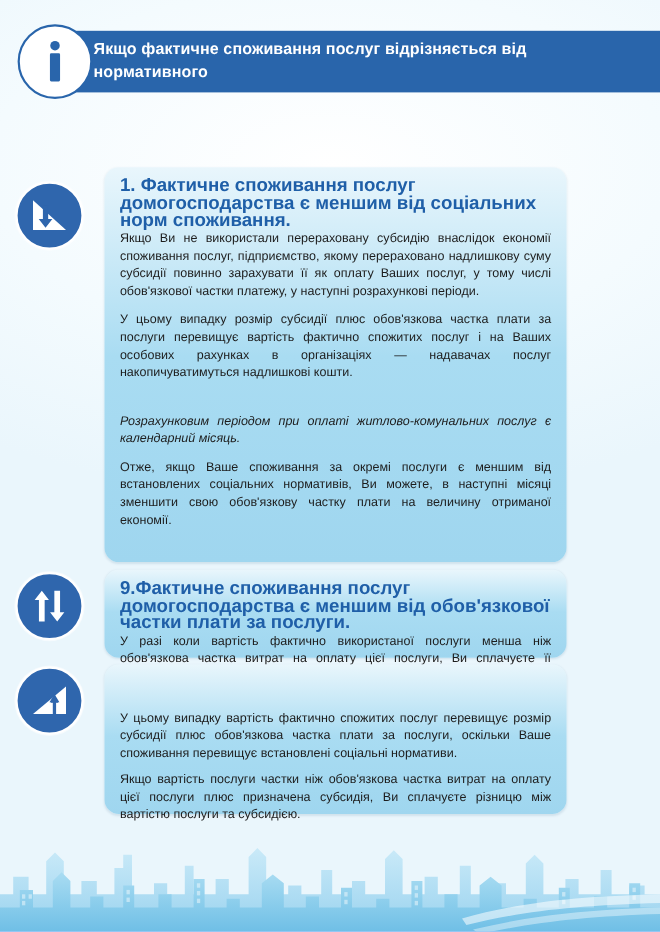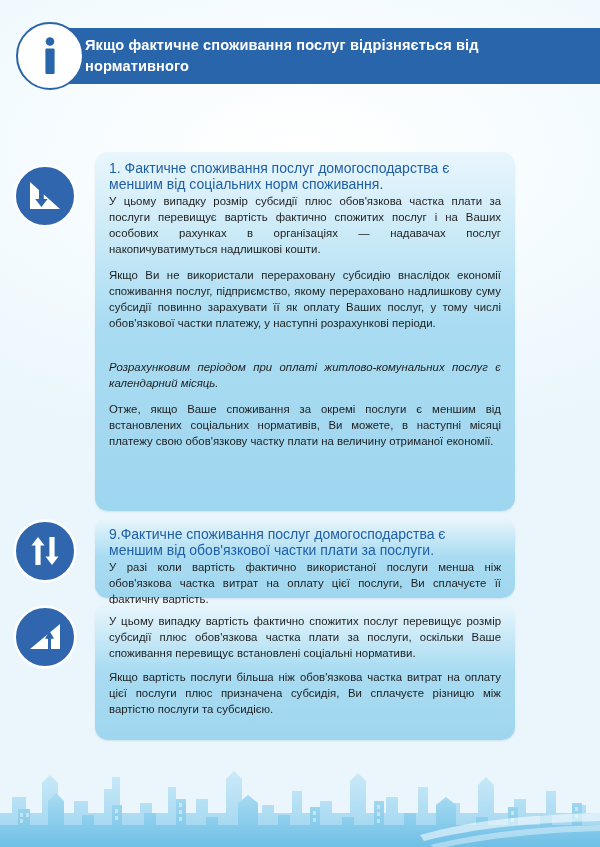--- a/index.html
+++ b/index.html
@@ -96,35 +96,35 @@
     box-sizing: border-box;
     padding: 9px 14px 10px 14px;
     background: linear-gradient(180deg, #e9f6fc 0%, #a9dcf2 48%, #9fd6ef 100%);
     box-shadow: 0 1px 2px rgba(40,90,130,0.13);
   }
   #section-1 { top: 152px;  height: 359px; }
   #section-2 { top: 518px;  height: 80px; }
   #section-3 { top: 604px;  height: 136px; }
 
   .sec-title {
-    font-size: 14px;
-    font-weight: normal;
+    font-size: 17px;
+    font-weight: bold;
     color: #1f5fa8;
     line-height: 15.5px;
     margin: 0 0 1px 0;
   }
   .sec-p {
     font-size: 11.4px;
     line-height: 16px;
     color: #1d1d1d;
     margin: 0 0 10px 0;
     text-align: justify;
   }
   .sec-p:last-child { margin-bottom: 0; }
-  .sec-p.tight { margin-bottom: 8px; }
+  .sec-p.tight { margin-bottom: 8px; margin-top: 32px; }
   .sec-p.italic {
     font-style: italic;
     font-weight: 500;
     margin-top: 28px;
   }
 
   
   .side-icon {
     position: absolute;
     left: 14px;
@@ -192,34 +192,34 @@
   <div class="side-icon" id="icon-3">
     <svg width="36" height="32" viewBox="0 0 36 32" aria-hidden="true">
       <path d="M33 3 L33 28 L3 28 Z" fill="#ffffff"></path>
       <path d="M22.5 10 L27 17.5 L24 17.5 L24 28 L21 28 L21 17.5 L18 17.5 Z" fill="#2f66ad"></path>
       <path d="M22.5 11 L26 17.8 L23.8 17.8 L23.8 28 L21.2 28 L21.2 17.8 L19 17.8 Z" fill="#2f66ad"></path>
     </svg>
   </div>
 
   <div class="section" id="section-1">
     <div class="sec-title">1. Фактичне споживання послуг домогосподарства є меншим від соціальних норм споживання.</div>
+    <p class="sec-p">Якщо Ви не використали перераховану субсидію внаслідок економії споживання послуг, підприємство, якому перераховано надлишкову суму субсидії повинно зарахувати її як оплату Ваших послуг, у тому числі обов'язкової частки платежу, у наступні розрахункові періоди.</p>
     <p class="sec-p">У цьому випадку розмір субсидії плюс обов'язкова  частка плати за послуги перевищує вартість фактично спожитих послуг і на Ваших особових рахунках в організаціях — надавачах послуг накопичуватимуться надлишкові кошти.</p>
-    <p class="sec-p">Якщо Ви не використали перераховану субсидію внаслідок економії споживання послуг, підприємство, якому перераховано надлишкову суму субсидії повинно зарахувати її як оплату Ваших послуг, у тому числі обов'язкової частки платежу, у наступні розрахункові періоди.</p>
     <p class="sec-p italic">Розрахунковим періодом при оплаті житлово-комунальних послуг є календарний місяць.</p>
-    <p class="sec-p">Отже, якщо Ваше споживання за окремі послуги є меншим від встановлених соціальних нормативів, Ви можете, в наступні місяці платежу свою обов'язкову  частку  плати на величину отриманої економії.</p>
+    <p class="sec-p">Отже, якщо Ваше споживання за окремі послуги є меншим від встановлених соціальних нормативів, Ви можете, в наступні місяці зменшити свою обов'язкову  частку  плати на величину отриманої економії.</p>
   </div>
 
   <div class="section" id="section-2">
     <div class="sec-title">9.Фактичне споживання послуг домогосподарства є меншим від обов'язкової частки плати за послуги.</div>
     <p class="sec-p">У разі коли вартість фактично використаної  послуги менша ніж обов'язкова частка витрат на оплату цієї послуги, Ви сплачуєте  її фактичну вартість.</p>
   </div>
 
   <div class="section" id="section-3">
     <p class="sec-p tight">У цьому випадку вартість фактично спожитих послуг перевищує розмір субсидії плюс обов'язкова частка плати за послуги, оскільки Ваше споживання перевищує встановлені соціальні нормативи.</p>
-    <p class="sec-p">Якщо вартість послуги більша ніж обов'язкова частка витрат на оплату цієї послуги плюс призначена субсидія, Ви сплачуєте різницю між вартістю послуги та субсидією.</p>
+    <p class="sec-p">Якщо вартість послуги частки ніж обов'язкова частка витрат на оплату цієї послуги плюс призначена субсидія, Ви сплачуєте різницю між вартістю послуги та субсидією.</p>
   </div>
 
   <div class="footer">
     <svg viewBox="0 0 600 130" preserveAspectRatio="none" aria-hidden="true">
       <defs>
         <linearGradient id="skyGrad" x1="0" y1="0" x2="0" y2="1">
           <stop offset="0%" stop-color="#bfe6f7"></stop>
           <stop offset="100%" stop-color="#7ec6ea"></stop>
         </linearGradient>
         <linearGradient id="skyGrad2" x1="0" y1="0" x2="0" y2="1">

